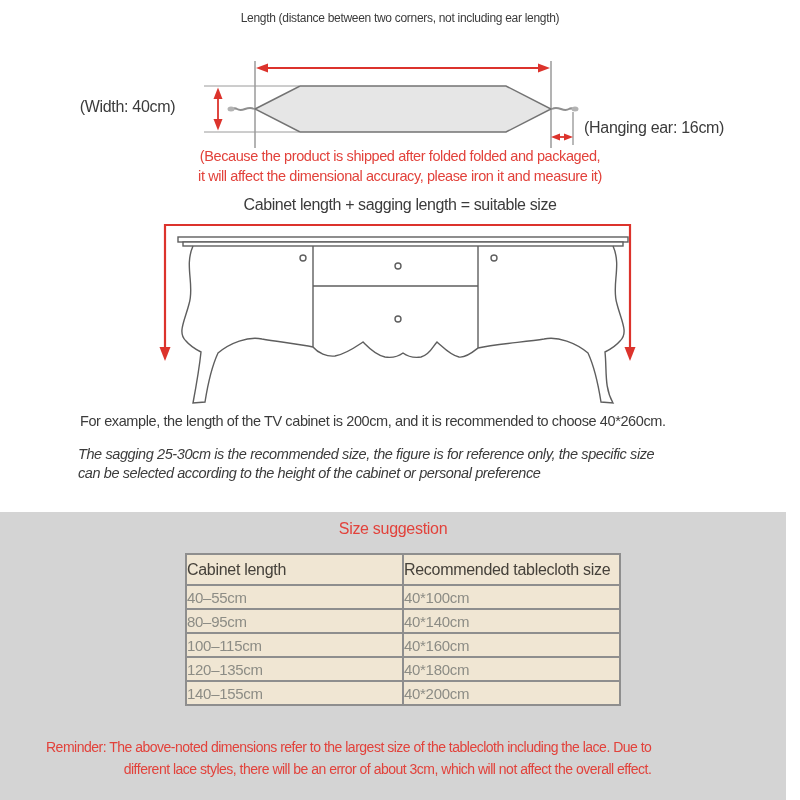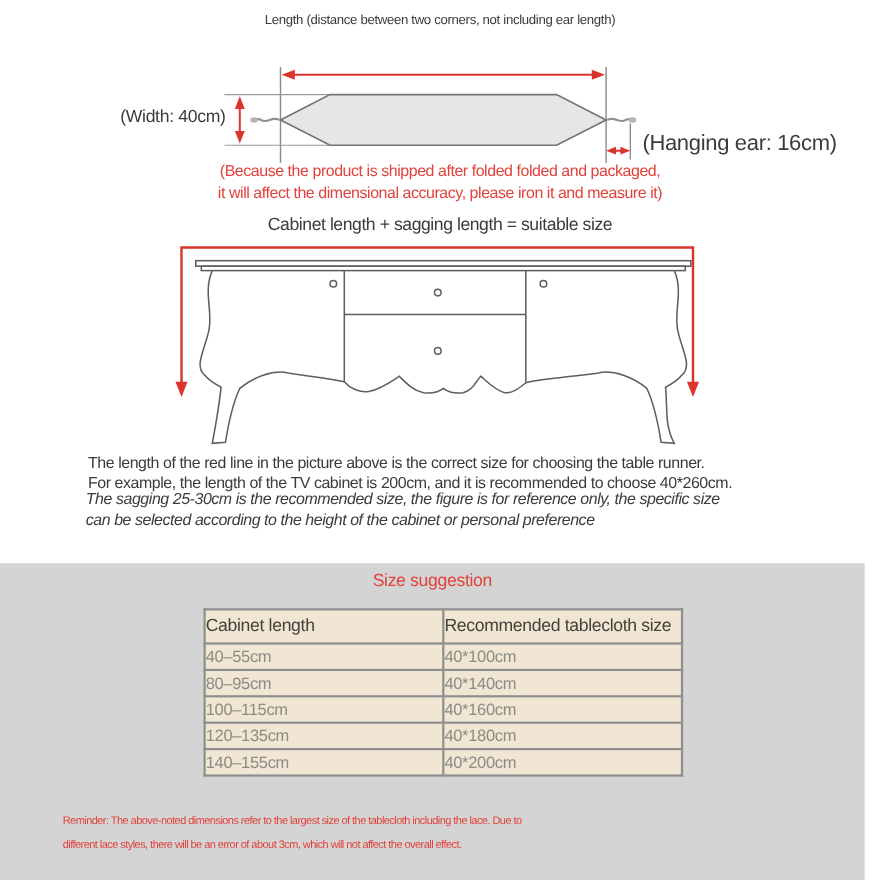--- a/index.html
+++ b/index.html
@@ -5,38 +5,38 @@
   html,body{margin:0;padding:0;background:#fff;}
   .canvas{
     position:relative;width:800px;height:800px;overflow:hidden;background:#ffffff;
     font-family:"Liberation Sans","DejaVu Sans",sans-serif;color:#3b3b3b;letter-spacing:-0.3px;
   }
   .abs{position:absolute;}
   .center{width:100%;text-align:center;}
   .nowrap{white-space:nowrap;}
   .red{color:#e2423b;}
   .title{top:11px;font-size:12px;}
-  .width-label{left:50px;top:98px;width:155px;text-align:right;font-size:16px;}
-  .ear-label{left:584px;top:119px;font-size:20px;}
+  .width-label{left:50px;top:98px;width:155px;text-align:center;font-size:16px;}
+  .ear-label{left:584px;top:119px;font-size:16px;}
   .red-note{top:146px;font-size:14.5px;line-height:20px;letter-spacing:-0.4px;}
   .formula{top:196px;font-size:16px;letter-spacing:-0.4px;}
   .para{font-size:14.5px;line-height:18.5px;letter-spacing:-0.4px;}
   .para1{left:80px;top:412px;}
   .para2{left:78px;top:445px;font-style:italic;}
   .gray-band{left:0;top:512px;width:786px;height:288px;background:#d4d4d4;}
   .size-title{top:8px;font-size:16px;}
   table.size-table{
     position:absolute;left:185px;top:41px;width:436px;border-collapse:collapse;table-layout:fixed;
   }
   table.size-table th, table.size-table td{
     border:2px solid #8e8e8e;background:#f0e6d3;text-align:left;padding:0;font-weight:400;
   }
   table.size-table th{height:29px;font-size:16px;color:#45413a;}
   table.size-table td{height:22px;font-size:15px;color:#8c8c85;}
-  .reminder{left:57px;top:224px;font-size:10px;line-height:22px;letter-spacing:-0.5px;}
+  .reminder{left:46px;top:224px;font-size:14px;line-height:22px;letter-spacing:-0.5px;text-align:right;}
   svg{display:block;}
 </style>
 </head>
 <body>
 
 <div class="canvas">
 
   <div class="abs center title nowrap">Length (distance between two corners, not including ear length)</div>
 
   <svg class="abs" style="left:0;top:55px" width="800" height="100" viewBox="0 0 800 100" aria-hidden="true">
@@ -101,21 +101,20 @@
       <line x1="478" y1="31" x2="478" y2="133"></line>
       <line x1="313" y1="71" x2="478" y2="71"></line>
       <circle cx="303" cy="43" r="3" fill="#ffffff"></circle>
       <circle cx="398" cy="51" r="3" fill="#ffffff"></circle>
       <circle cx="398" cy="104" r="3" fill="#ffffff"></circle>
       <circle cx="494" cy="43" r="3" fill="#ffffff"></circle>
     </g>
   </svg>
 
   <div class="abs para para1">
-    <div class="nowrap">The length of the red line in the picture above is the correct size for choosing the table runner.</div>
     <div class="nowrap">For example, the length of the TV cabinet is 200cm, and it is recommended to choose 40*260cm.</div>
   </div>
   <div class="abs para para2">
     <div class="nowrap">The sagging 25-30cm is the recommended size, the figure is for reference only, the specific size</div>
     <div class="nowrap">can be selected according to the height of the cabinet or personal preference</div>
   </div>
 
   <div class="abs gray-band">
     <div class="abs center red size-title nowrap">Size suggestion</div>
 

